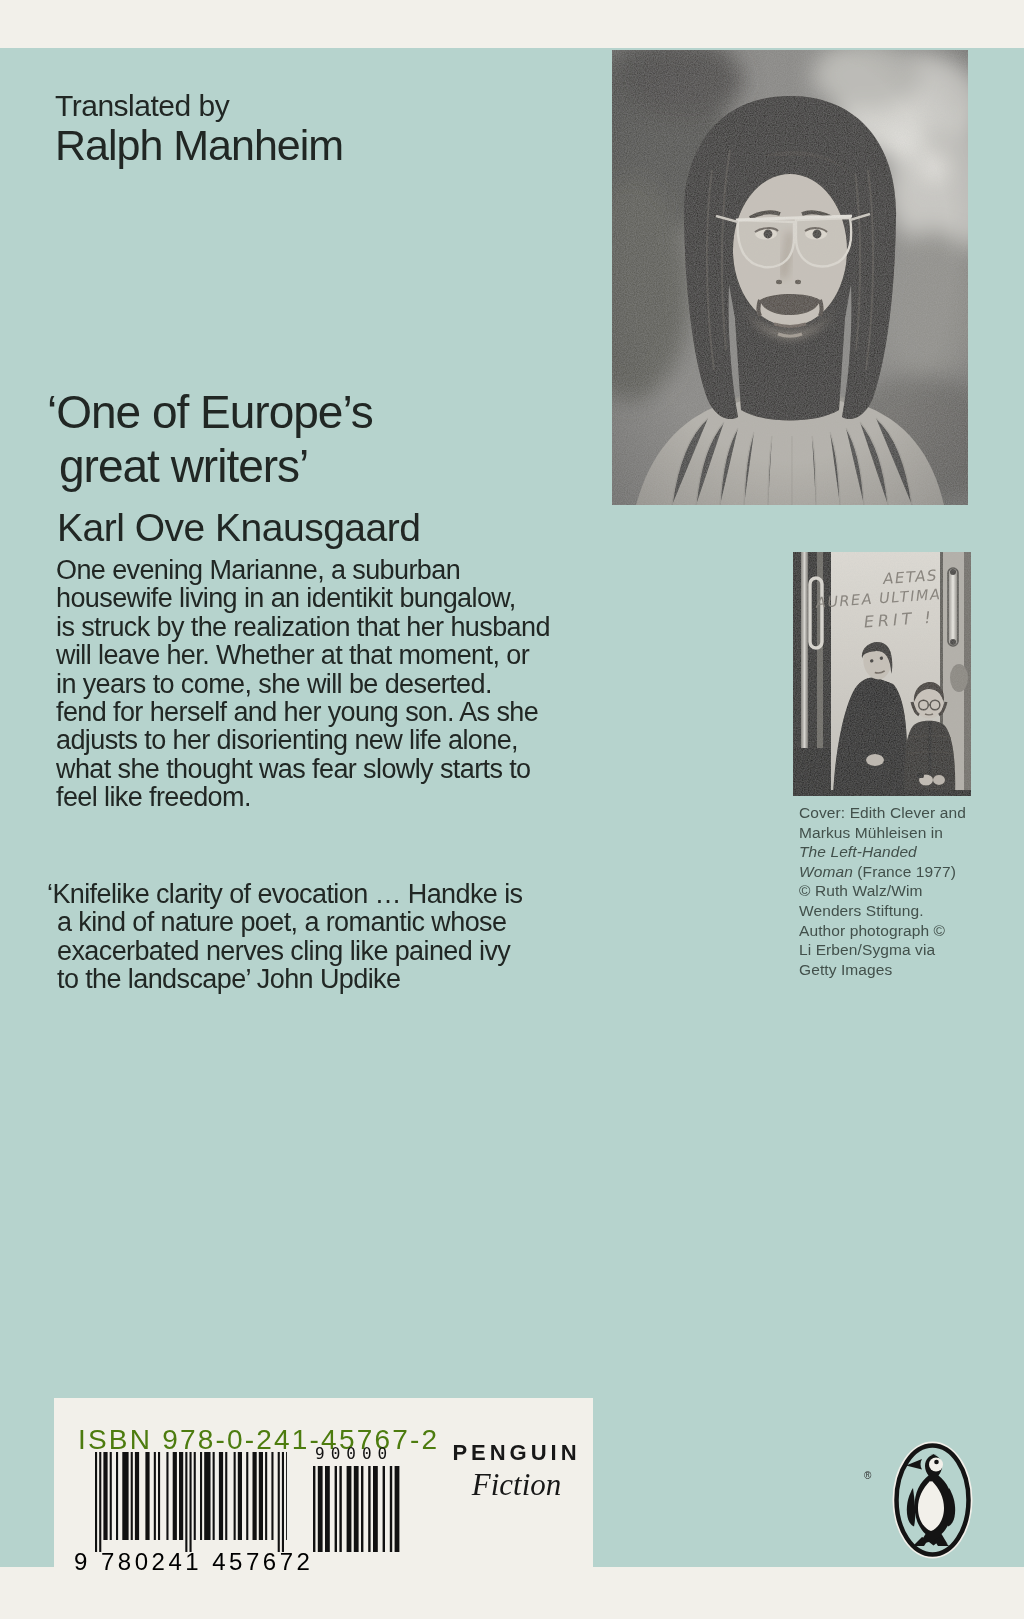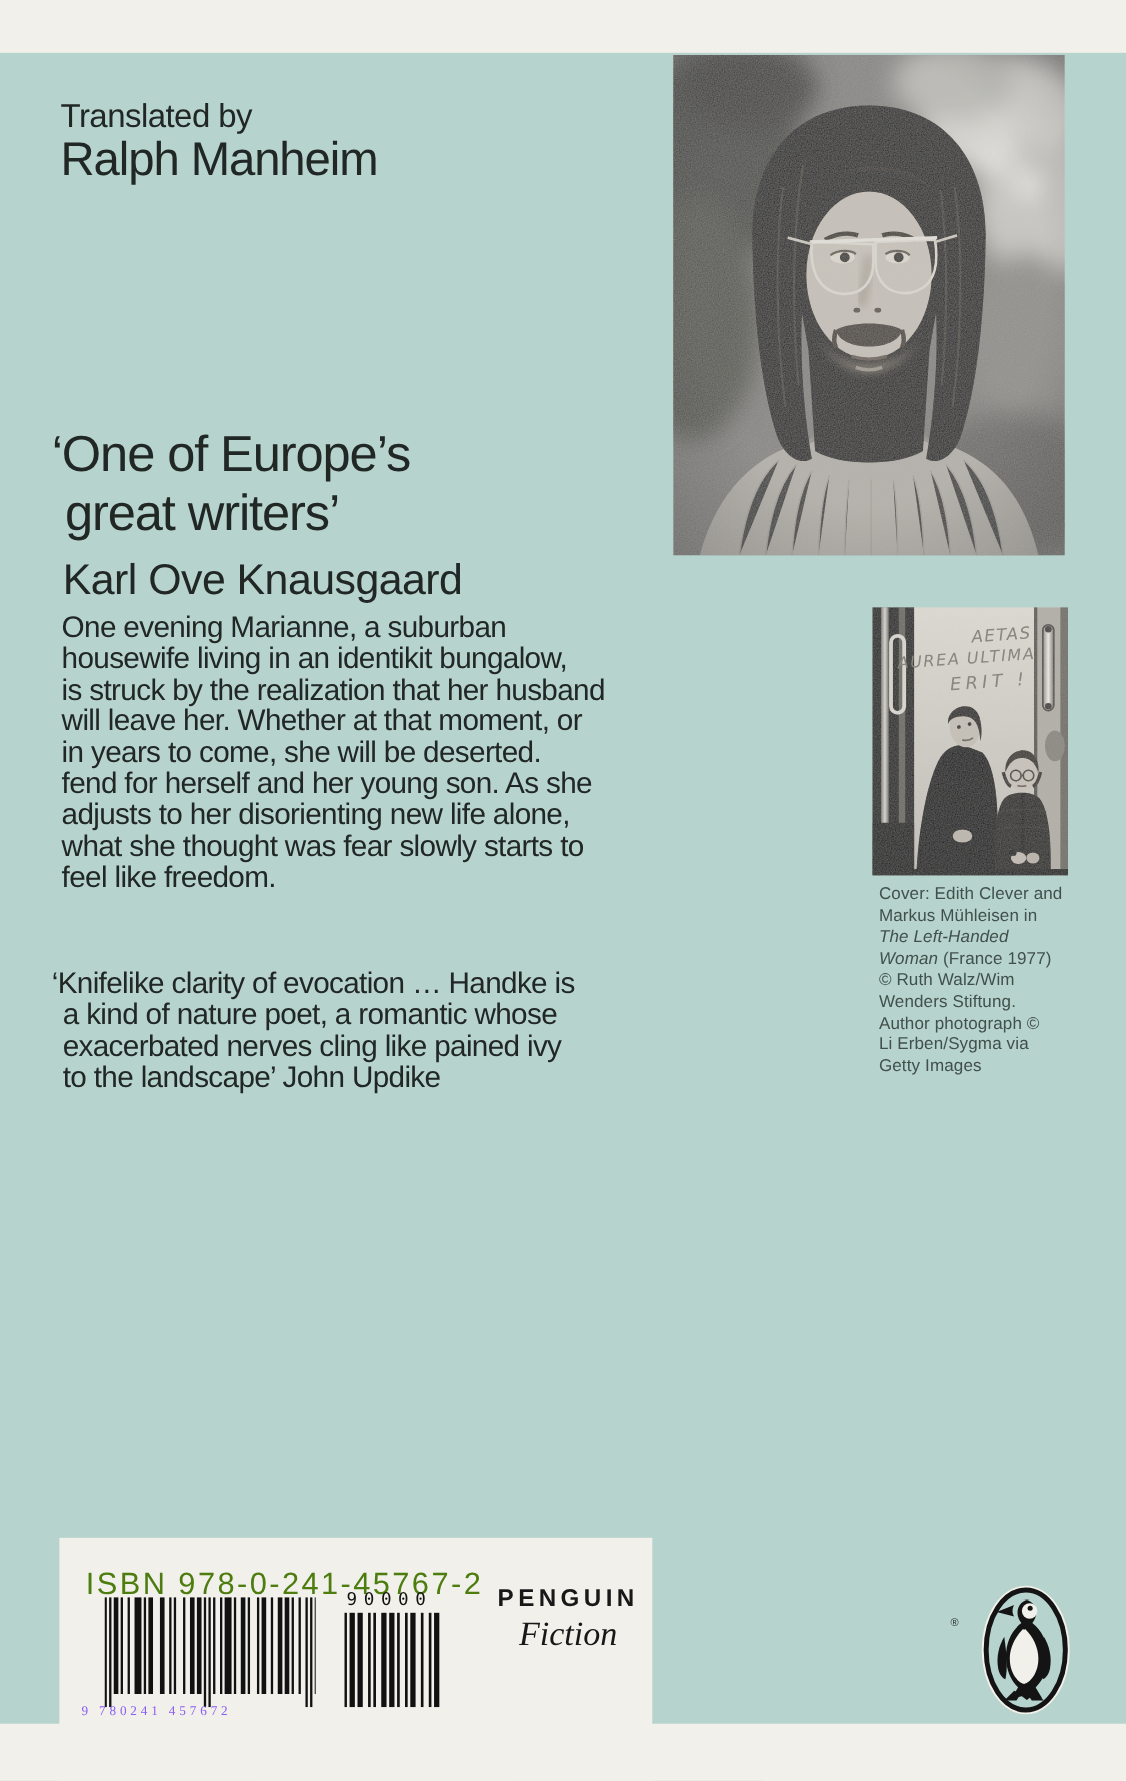--- a/index.html
+++ b/index.html
@@ -38,21 +38,21 @@
 
   
   .credits{position:absolute;left:799px;top:803px;color:#42504b;}
   .credits div{font-size:15.5px;line-height:19.6px;letter-spacing:0.1px;white-space:nowrap;}
   .credits .it{font-style:italic;}
 
   
   .isbn-box{position:absolute;left:54px;top:1398px;width:539px;height:221px;background:#f2f0ea;}
   .isbn-label{position:absolute;left:24px;top:26px;font-size:28px;letter-spacing:2.2px;color:#4d7c0f;font-weight:500;white-space:nowrap;}
   .barcode-main{position:absolute;left:41px;top:54px;width:192px;height:100px;}
-  .barcode-digits{position:absolute;left:20px;top:150px;width:270px;font-family:Liberation Serif, serif;font-size:12px;letter-spacing:3.5px;color:#8b5cf6;white-space:nowrap;}
+  .barcode-digits{position:absolute;left:20px;top:150px;width:270px;font-family:Liberation Sans, sans-serif;font-size:24px;letter-spacing:3.5px;color:#000000;white-space:nowrap;}
   .supp-digits{position:absolute;left:261px;top:46px;font-family:"DejaVu Sans Mono", monospace;font-size:16px;letter-spacing:6px;color:#111;white-space:nowrap;}
   .barcode-supp{position:absolute;left:259px;top:68px;width:96px;height:86px;}
   .publisher{position:absolute;left:386px;top:42px;width:153px;text-align:center;}
   .publisher .pname{font-size:22px;font-weight:bold;letter-spacing:4px;color:#181818;}
   .publisher .pimprint{font-family:"Liberation Serif", serif;font-style:italic;font-size:31px;color:#181818;margin-top:1px;}
 
   
   .penguin-logo{position:absolute;left:891px;top:1440px;width:83px;height:120px;}
   .registered{position:absolute;left:864px;top:1470px;font-size:10px;color:#2b2b2b;}
 </style>

